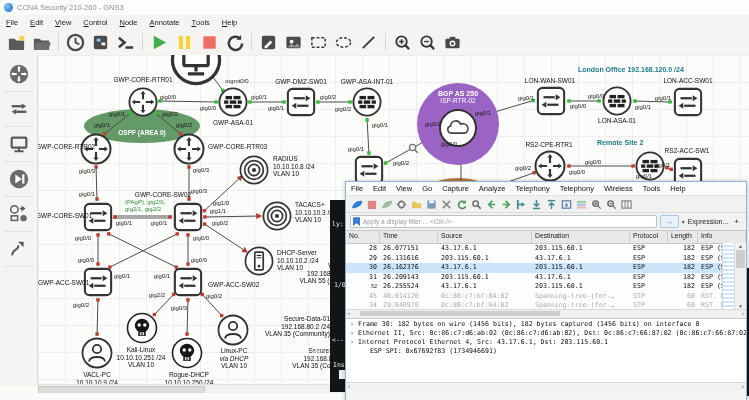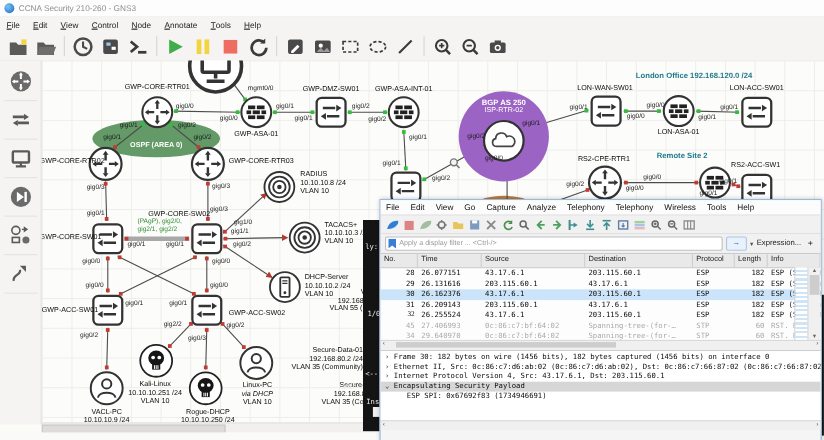--- a/index.html
+++ b/index.html
@@ -907,21 +907,21 @@
             <div style="width: 34px; text-align: right; font-family: Liberation Serif, serif;">32</div>
             <div style="width: 58px;">26.255524</div>
             <div style="width: 94px;">43.17.6.1</div>
             <div style="width: 98px;">203.115.60.1</div>
             <div style="width: 38px;">ESP</div>
             <div style="width: 30px; text-align: right;">182</div>
             <div style="flex: 1 1 0%;">ESP (SPI=0x6769</div>
           </div>
           <div class="ws-row gray">
             <div style="width: 34px; text-align: right;">45</div>
-            <div style="width: 58px;">27.406993</div>
+            <div style="width: 58px;">46.014120</div>
             <div style="width: 94px;">0c:86:c7:bf:64:02</div>
             <div style="width: 98px;">Spanning-tree-(for-…</div>
             <div style="width: 38px;">STP</div>
             <div style="width: 30px; text-align: right;">60</div>
             <div style="flex: 1 1 0%;">RST. Root = 327</div>
           </div>
           <div class="ws-row gray">
             <div style="width: 34px; text-align: right;">34</div>
             <div style="width: 58px;">29.640970</div>
             <div style="width: 94px;">0c:86:c7:bf:64:02</div>
@@ -939,22 +939,21 @@
         </div>
     </div>
     <div class="ws-hscroll">
       <span class="ws-arrow-l">‹</span>
       <div class="ws-hthumb"></div>
       <span class="ws-arrow-r">›</span>
     </div>
     <div class="ws-details">
         <div class="ws-dline"><span class="ws-prefix">›</span> <span>Frame 30: 182 bytes on wire (1456 bits), 182 bytes captured (1456 bits) on interface 0</span></div>
         <div class="ws-dline"><span class="ws-prefix">›</span> <span>Ethernet II, Src: 0c:86:c7:d6:ab:02 (0c:86:c7:d6:ab:02), Dst: 0c:86:c7:66:87:02 (0c:86:c7:66:87:02</span></div>
-        <div class="ws-dline"><span class="ws-prefix">›</span> <span>Internet Protocol Version 4, Src: 43.17.6.1, Dst: 203.115.60.1</span></div>
-        <div class="ws-dline sel"><span class="ws-prefix">⌄</span> <span>Encapsulating Security Payload</span></div>
+        <div class="ws-dline"><span class="ws-prefix">›</span> <span>Internet Protocol Ethernet 4, Src: 43.17.6.1, Dst: 203.115.60.1</span></div>
         <div class="ws-dline"><span class="ws-prefix">&nbsp;</span> <span>   ESP SPI: 0x67692f83 (1734946691)</span></div>
       </div>
     <div class="ws-hscroll">
       <span class="ws-arrow-l">‹</span>
 
       <span class="ws-arrow-r">›</span>
     </div>
   </div>
 </div>
 

